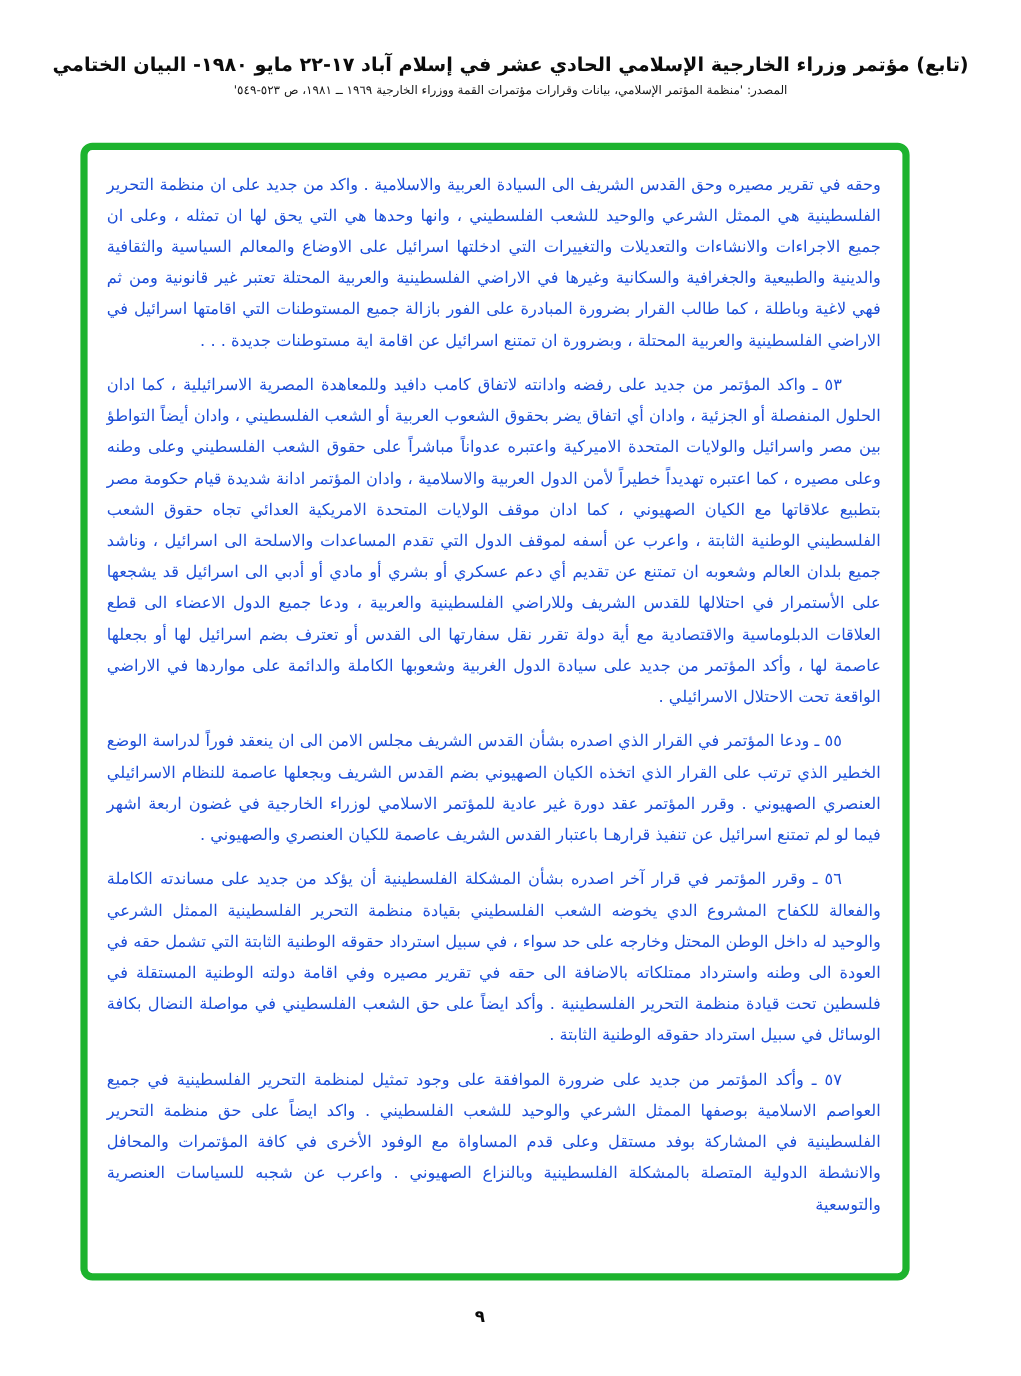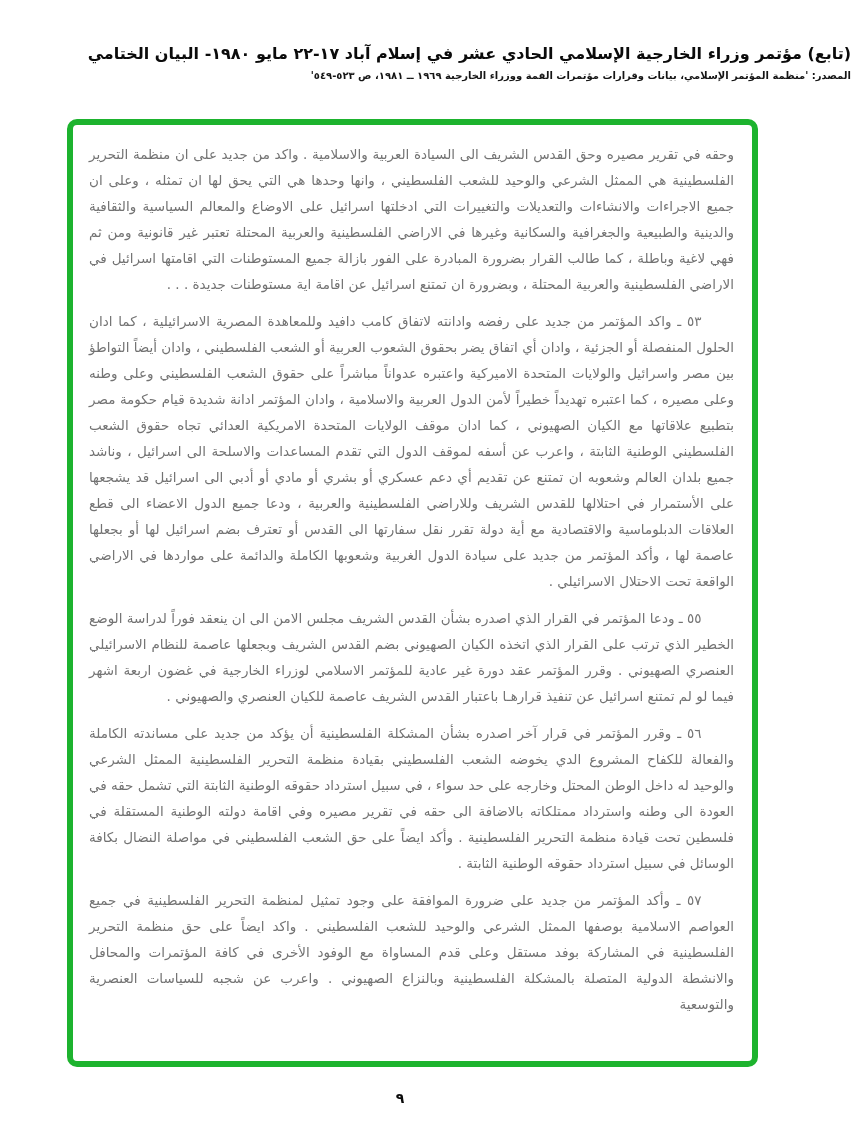--- a/index.html
+++ b/index.html
@@ -15,52 +15,53 @@
     font-family: "DejaVu Sans", sans-serif;
     direction: rtl;
     color: #101010;
     overflow: hidden;
   }
   .page-header {
     position: absolute;
     top: 44px;
     left: 0;
     width: 100%;
+    text-align: center;
   }
   .header-title {
     font-size: 16px;
     font-weight: bold;
     letter-spacing: 0;
     color: #0b0b0b;
     white-space: nowrap;
   }
   .header-source {
     margin-top: 7px;
     font-size: 10px;
-    font-weight: bold;
+    font-weight: normal;
     color: #151515;
     white-space: nowrap;
   }
   .content-box {
     position: absolute;
     top: 119px;
     left: 67px;
     width: 691px;
     height: 948px;
     border: 6px solid #1db32e;
     border-radius: 10px;
     padding: 16px 18px 6px 16px;
     background: #ffffff;
   }
   .content-box p {
     margin: 0 0 11px 0;
     font-size: 13.5px;
     line-height: 26px;
     text-align: justify;
-    color: #737373;
+    color: #1d4ed8;
   }
   .content-box p.indent {
     text-indent: 2.4em;
   }
   .page-number {
     position: absolute;
     top: 1090px;
     left: 0;
     width: 94%;
     text-align: center;

